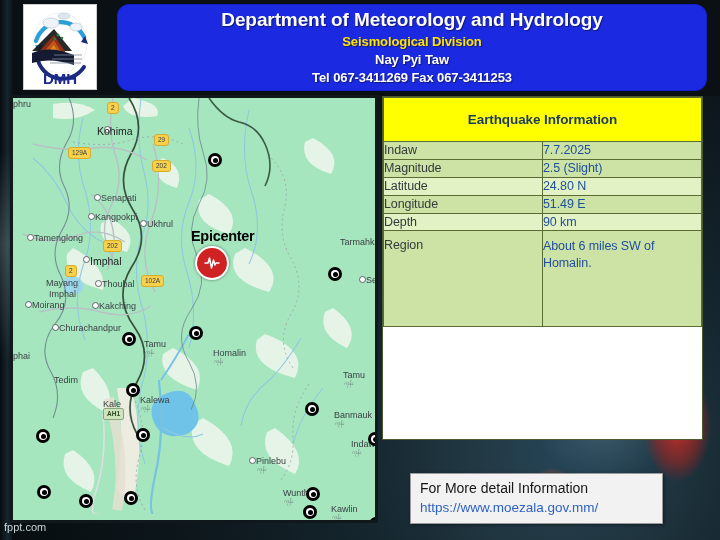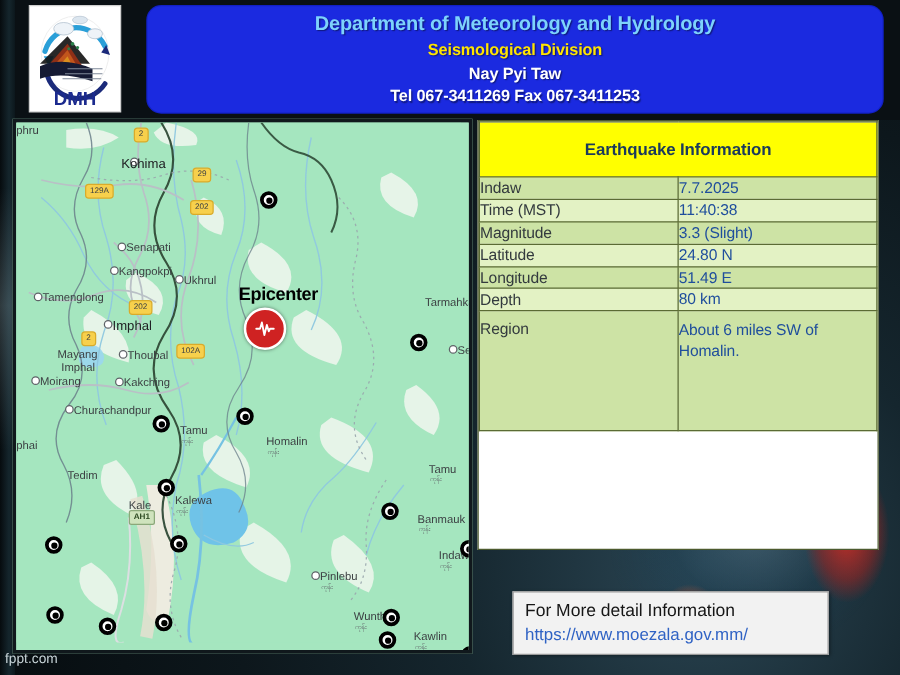--- a/index.html
+++ b/index.html
@@ -38,21 +38,21 @@
     box-shadow:0 0 0 1px #cfcfcf;}
   .logo-box svg{display:block;width:72px;height:84px;}
 
   
   .header{position:absolute;left:118px;top:5px;width:588px;height:85px;
     background:#1b2ae0;border-radius:11px;
     display:flex;flex-direction:column;align-items:center;justify-content:center;
     box-shadow:0 0 0 1px #1220c5;}
   .header .line{font-weight:bold;line-height:1.02;letter-spacing:-.1px;
     text-shadow:1px 1px 1px rgba(0,0,0,.45);}
-  .hl1{font-size:16px;color:#7dd3fc;margin-bottom:5px;}
+  .hl1{font-size:19px;color:#ffffff;margin-bottom:5px;}
   .hl2{font-size:13px;color:#ffe400;margin-bottom:5px;}
   .hl3{font-size:13px;color:#ffffff;margin-bottom:5px;}
   .hl4{font-size:13px;color:#ffffff;}
 
   
   .map-frame{position:absolute;left:10px;top:95px;width:362px;height:422px;
     border:3px solid #10181c;background:#a9e8c2;overflow:hidden;}
   .map-canvas{position:absolute;inset:0;background:#a5e6bf;}
   .map-canvas svg{position:absolute;left:0;top:0;}
   .map-label{position:absolute;font-family:"Liberation Sans",sans-serif;
@@ -311,48 +311,42 @@
           <th class="th-cell" colspan="2">Earthquake Information</th>
         </tr>
       </thead>
       <tbody id="tbody">
           <tr class="row-a">
             <td class="k-cell col-k">Indaw</td>
             <td class="v-cell">
               <div class="wrap">7.7.2025</div>
             </td>
           </tr>
-          <tr class="row-b">
-            <td class="k-cell col-k">Time (MST)</td>
-            <td class="v-cell">
-              <div class="wrap">11:40:38</div>
-            </td>
-          </tr>
           <tr class="row-a">
             <td class="k-cell col-k">Magnitude</td>
             <td class="v-cell">
-              <div class="wrap">3.3 (Slight)</div>
+              <div class="wrap">2.5 (Slight)</div>
             </td>
           </tr>
           <tr class="row-b">
             <td class="k-cell col-k">Latitude</td>
             <td class="v-cell">
               <div class="wrap">24.80 N</div>
             </td>
           </tr>
           <tr class="row-a">
             <td class="k-cell col-k">Longitude</td>
             <td class="v-cell">
               <div class="wrap">51.49 E</div>
             </td>
           </tr>
           <tr class="row-b">
             <td class="k-cell col-k">Depth</td>
             <td class="v-cell">
-              <div class="wrap">80 km</div>
+              <div class="wrap">90 km</div>
             </td>
           </tr>
           <tr class="row-a row-tall">
             <td class="k-cell col-k">Region</td>
             <td class="v-cell">
               <div class="wrap">About 6 miles SW of Homalin.</div>
             </td>
           </tr>
         </tbody>
     </table>

